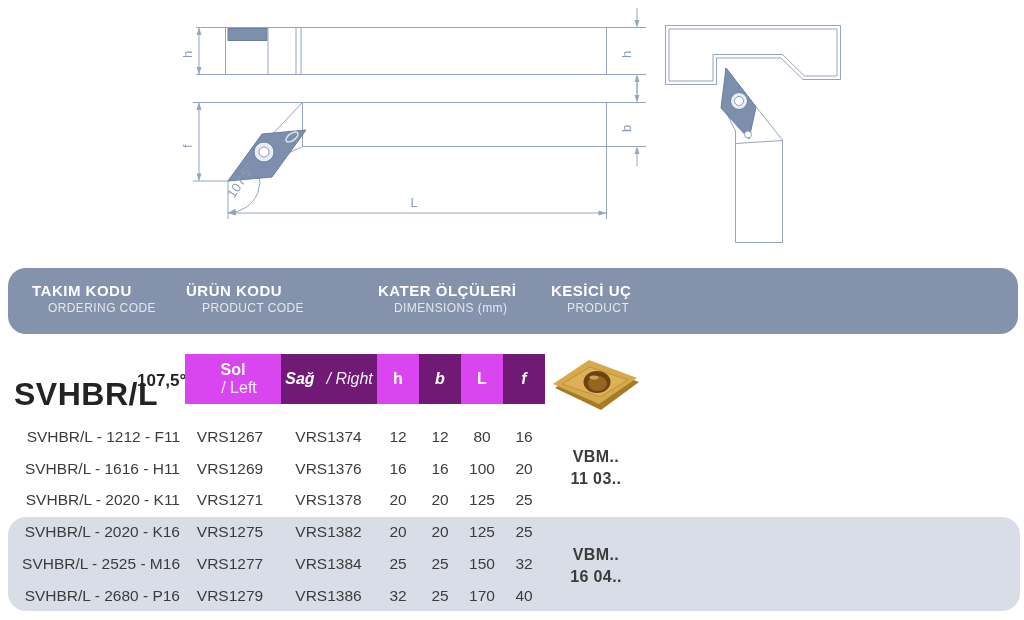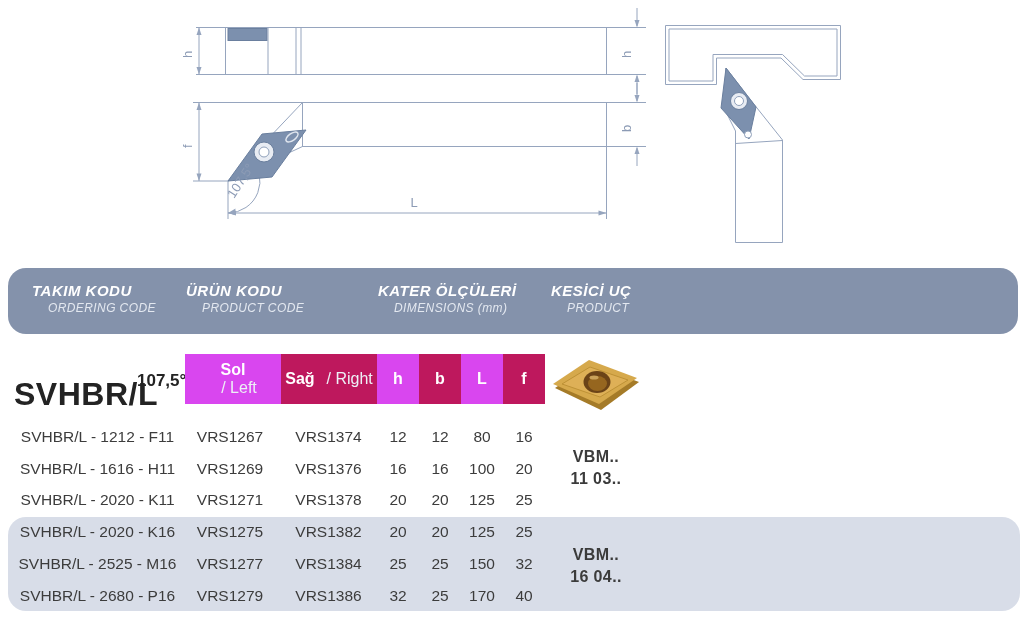--- a/index.html
+++ b/index.html
@@ -4,45 +4,45 @@
 <style>
   html,body{margin:0;padding:0;background:#ffffff;}
   .page{position:relative;width:1024px;height:620px;background:#ffffff;overflow:hidden;
         font-family:"Liberation Sans",sans-serif;}
   svg{display:block;}
   .dimtext{fill:#8c9bb5;font-size:13px;font-family:"Liberation Sans",sans-serif;}
   .drawings{position:absolute;left:0;top:0;}
 
   
   .hdrbar{position:absolute;left:8px;top:268px;width:1010px;height:66px;
-          background:#8492ab;border-radius:18px;font-style:italic;}
+          background:#8492ab;border-radius:18px;}
   .hcol{position:absolute;top:14px;color:#ffffff;}
   .hcol .t1{font-size:15px;font-weight:bold;letter-spacing:.5px;line-height:18px;}
   .hcol .t2{font-size:12px;color:#e3e8f0;letter-spacing:.4px;line-height:16px;margin-left:16px;}
 
   
   .sub{position:absolute;left:0;top:354px;width:1024px;height:52px;}
   .model{position:absolute;left:14px;top:22px;font-size:32px;font-weight:bold;
          color:#232323;letter-spacing:.5px;}
   .angle{position:absolute;left:137px;top:17px;font-size:17px;font-weight:bold;color:#232323;}
   .cell{position:absolute;top:0;height:50px;display:flex;align-items:center;
         justify-content:center;color:#ffffff;font-size:16px;}
   .cdark{background:#d946ef;flex-direction:column;}
-  .clight{background:#be185d;}
+  .clight{background:#701a75;font-style:italic;}
   .cell .strong{font-weight:bold;}
   .cell .soft{font-weight:normal;color:#edf0f6;margin-left:12px;}
   .dimhead{font-weight:bold;font-size:16px;}
 
   
   .band{position:absolute;left:8px;top:517px;width:1012px;height:94px;
         background:#d8dde8;border-radius:18px;}
   .trow{position:absolute;left:0;width:553px;height:32px;display:flex;align-items:center;
         color:#3c3c3c;font-size:15.5px;}
   .c{text-align:center;}
-  .ord{width:180px;padding-left:15px;text-align:center;box-sizing:border-box;}
+  .ord{width:180px;padding-left:15px;text-align:right;box-sizing:border-box;}
   .cl{width:100px;}
   .cr{width:97px;}
   .cn{width:42px;}
   .vbm{position:absolute;left:551px;width:90px;text-align:center;color:#3b3b3b;
        font-size:16px;font-weight:bold;line-height:22px;letter-spacing:.4px;}
 </style>
 </head>
 <body>
 
 <div class="page">

